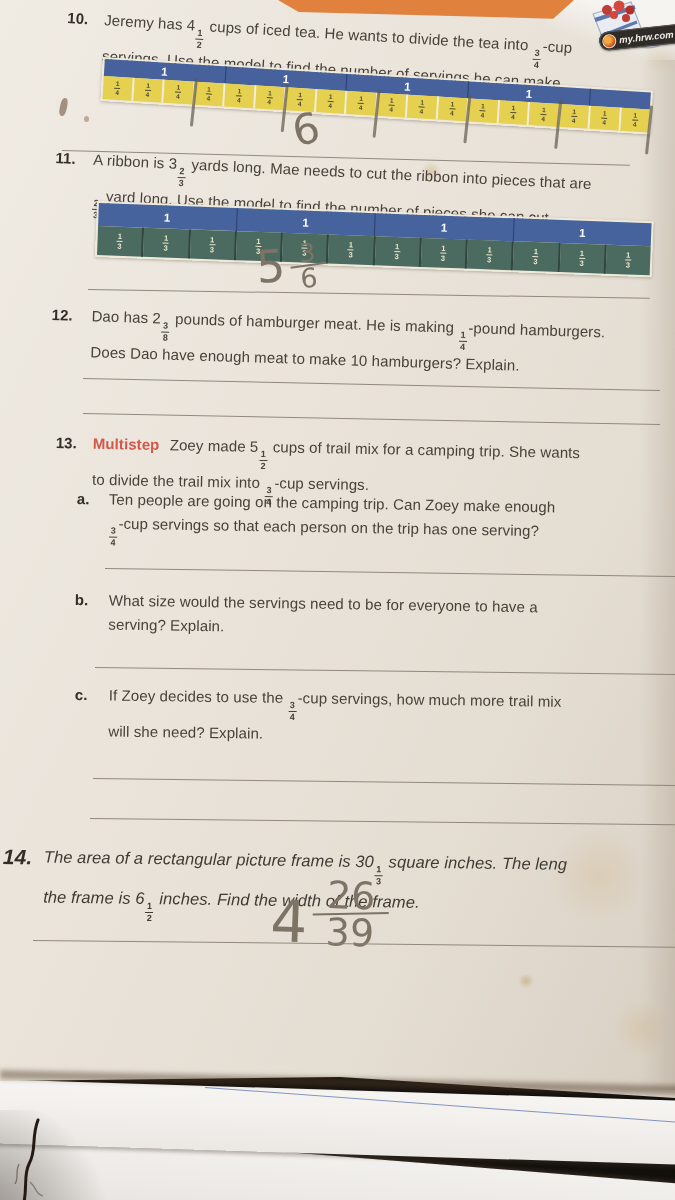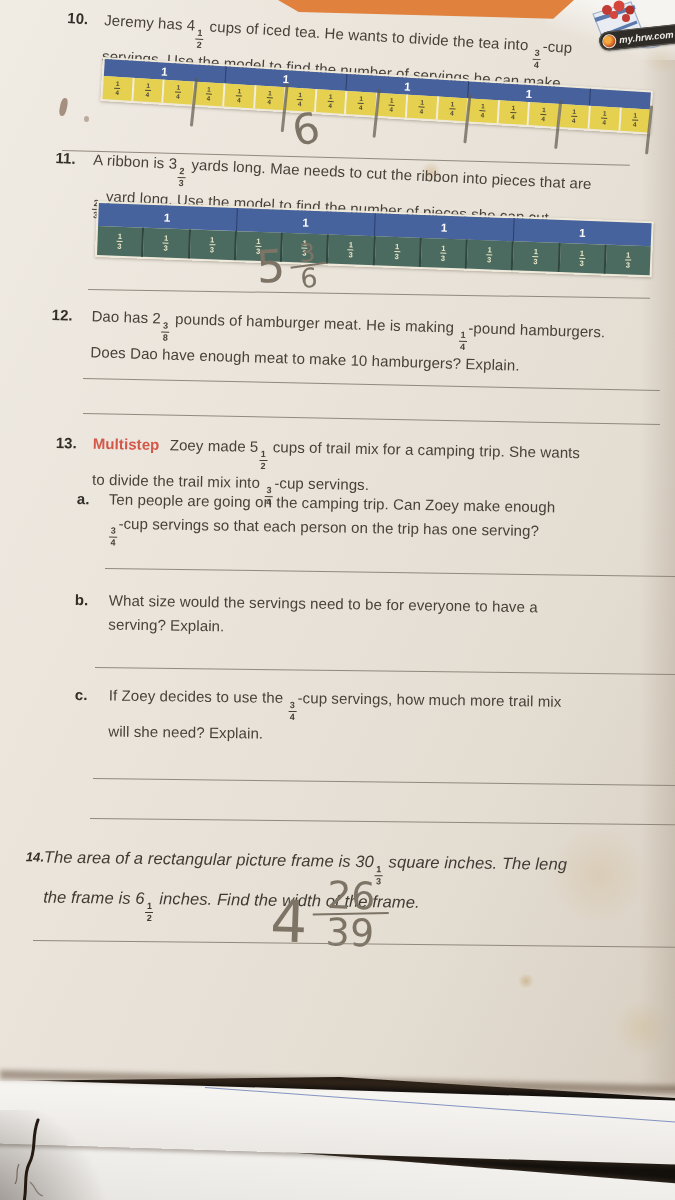--- a/index.html
+++ b/index.html
@@ -48,21 +48,21 @@
         transform-origin:left top;}
   .prob .num{position:absolute;left:0;top:0;font-weight:bold;color:#332e28;}
   .prob .lines{display:block;}
   .line{white-space:nowrap;}
   .multistep{color:#d4584a;font-weight:bold;margin-right:6px;}
   .fr{display:inline-flex;flex-direction:column;align-items:center;vertical-align:-5px;
       line-height:1;font-size:9px;font-weight:600;margin:0 1px;font-style:normal;}
   .fr .fn{padding:0 1.5px 1px;border-bottom:1px solid currentColor;}
   .fr .fd{padding-top:1px;}
   .italic{font-style:italic;font-size:16.5px;line-height:31px;color:#3f3a33;}
-  .italic .num{font-size:13px;margin-left:23px;}
+  .italic .num{font-size:21px;}
 
   
   .ans{position:absolute;height:0;border-top:1.7px solid #8a8176;opacity:.92;transform-origin:left top;}
 
   
   .tape{position:absolute;transform-origin:left top;border:2px solid #efe9da;
         box-shadow:0 1px 3px rgba(80,65,45,.35);}
   .t-units{display:flex;width:100%;}
   .t-unit{display:flex;align-items:center;justify-content:center;color:#fff;
           font-weight:bold;font-size:11.5px;}

